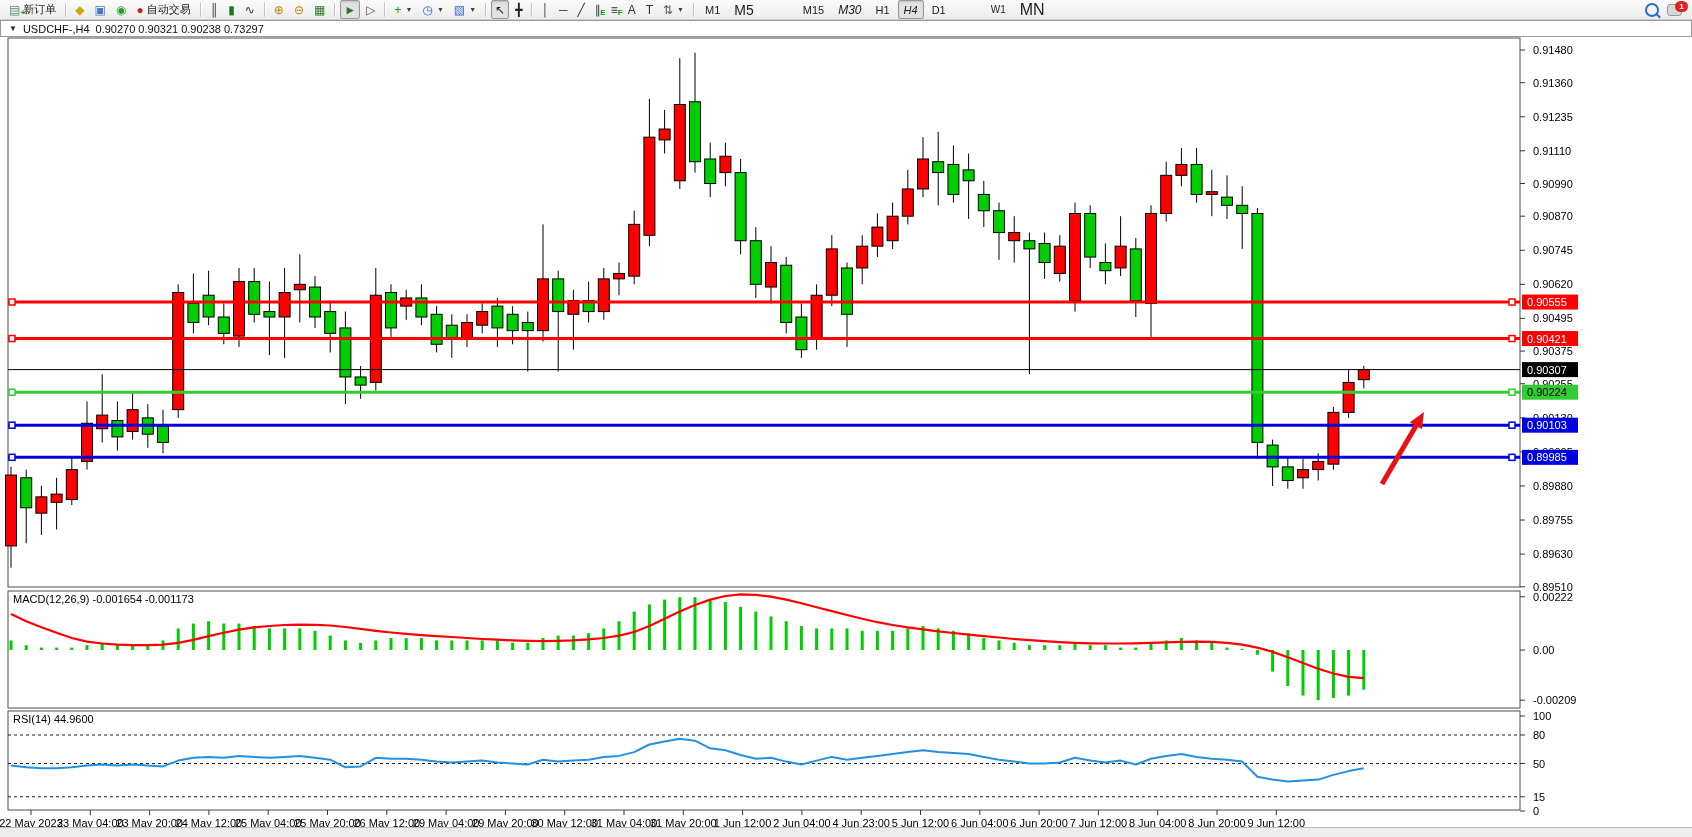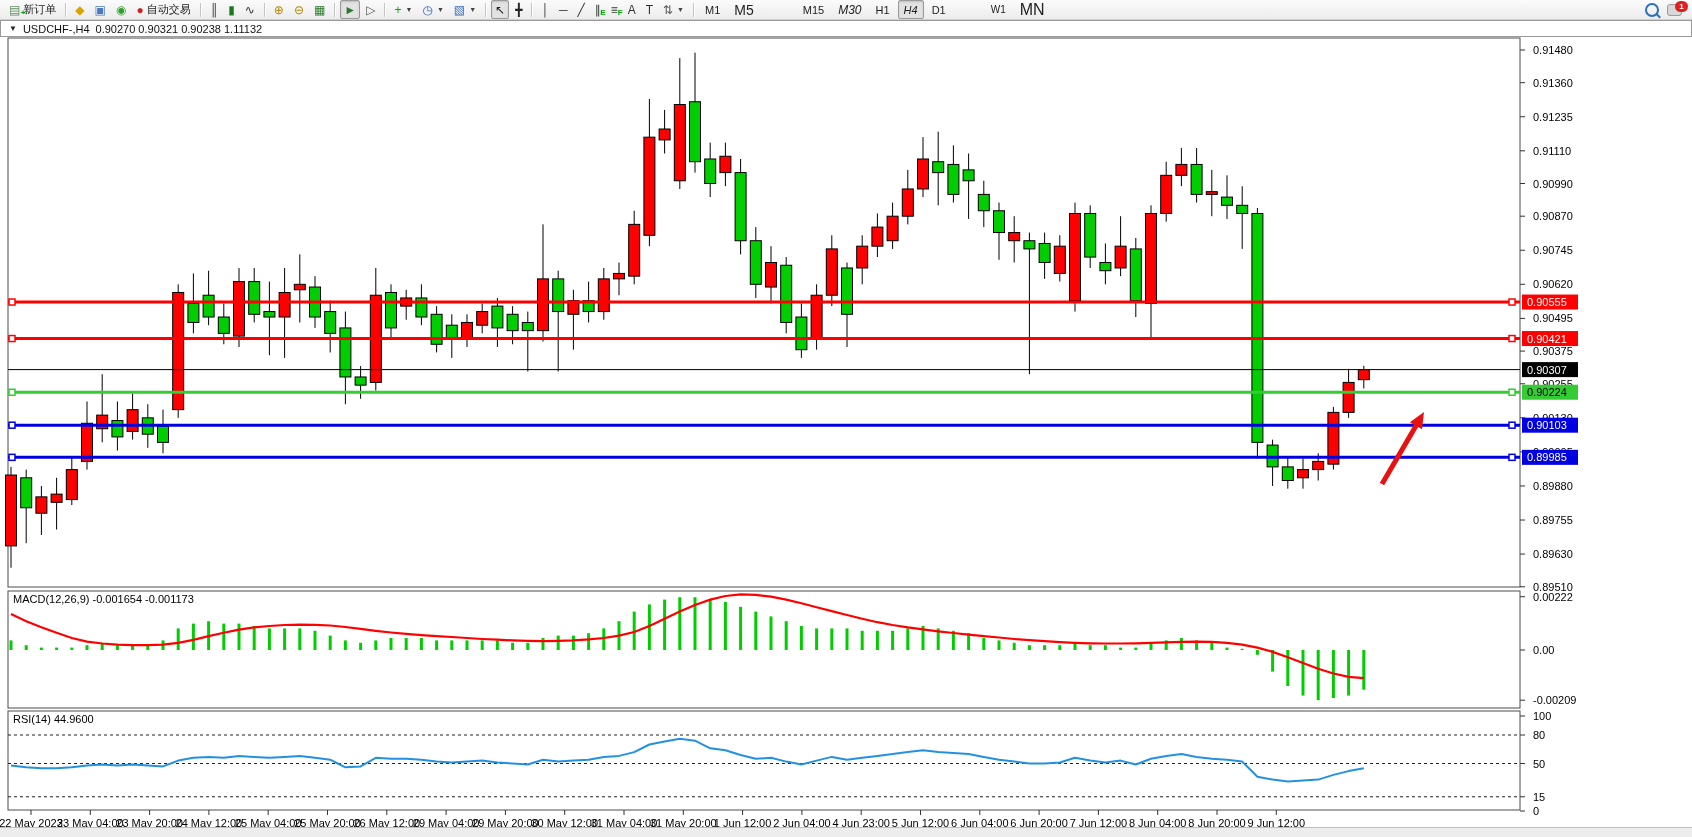--- a/index.html
+++ b/index.html
@@ -137,21 +137,21 @@
       <span class="mag"></span>
       <span class="bubble">
         <span class="nbadge">1</span>
       </span>
     </span>
   </div>
 
 <div id="titlebar">
   <span class="tri">▼</span>
   <b>USDCHF-,H4</b>
-  <span>0.90270 0.90321 0.90238 1.11132</span>
+  <span>0.90270 0.90321 0.90238 0.73297</span>
 </div>
 
 <svg id="chartsvg" width="1692" height="790">
     <g>
       <rect x="8" y="1" width="1512" height="549" fill="none" stroke="#4d4d4d" stroke-width="1"></rect>
       <rect x="8" y="554" width="1512" height="117" fill="none" stroke="#4d4d4d" stroke-width="1"></rect>
       <rect x="8" y="674" width="1512" height="99" fill="none" stroke="#4d4d4d" stroke-width="1"></rect>
     </g>
     <g>
       <line x1="1520" y1="12.989100817441608" x2="1525" y2="12.989100817441608" stroke="#333"></line>

